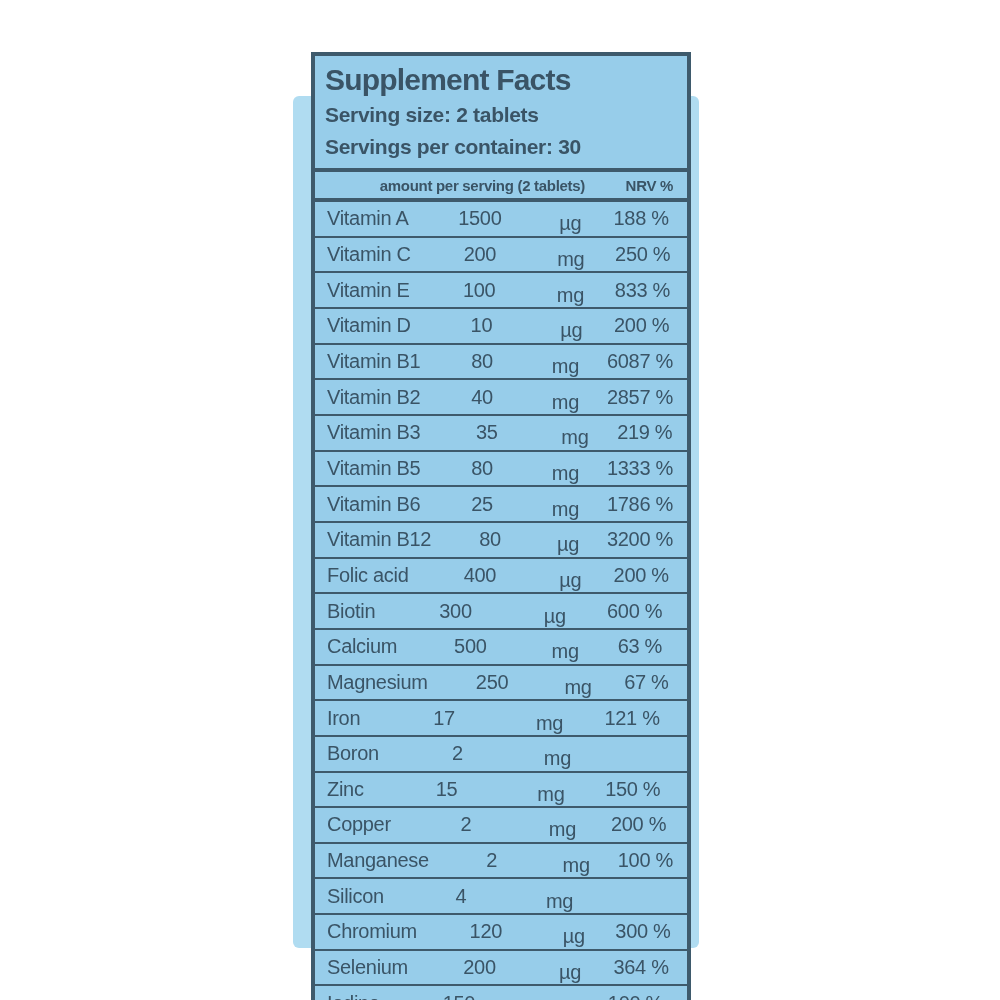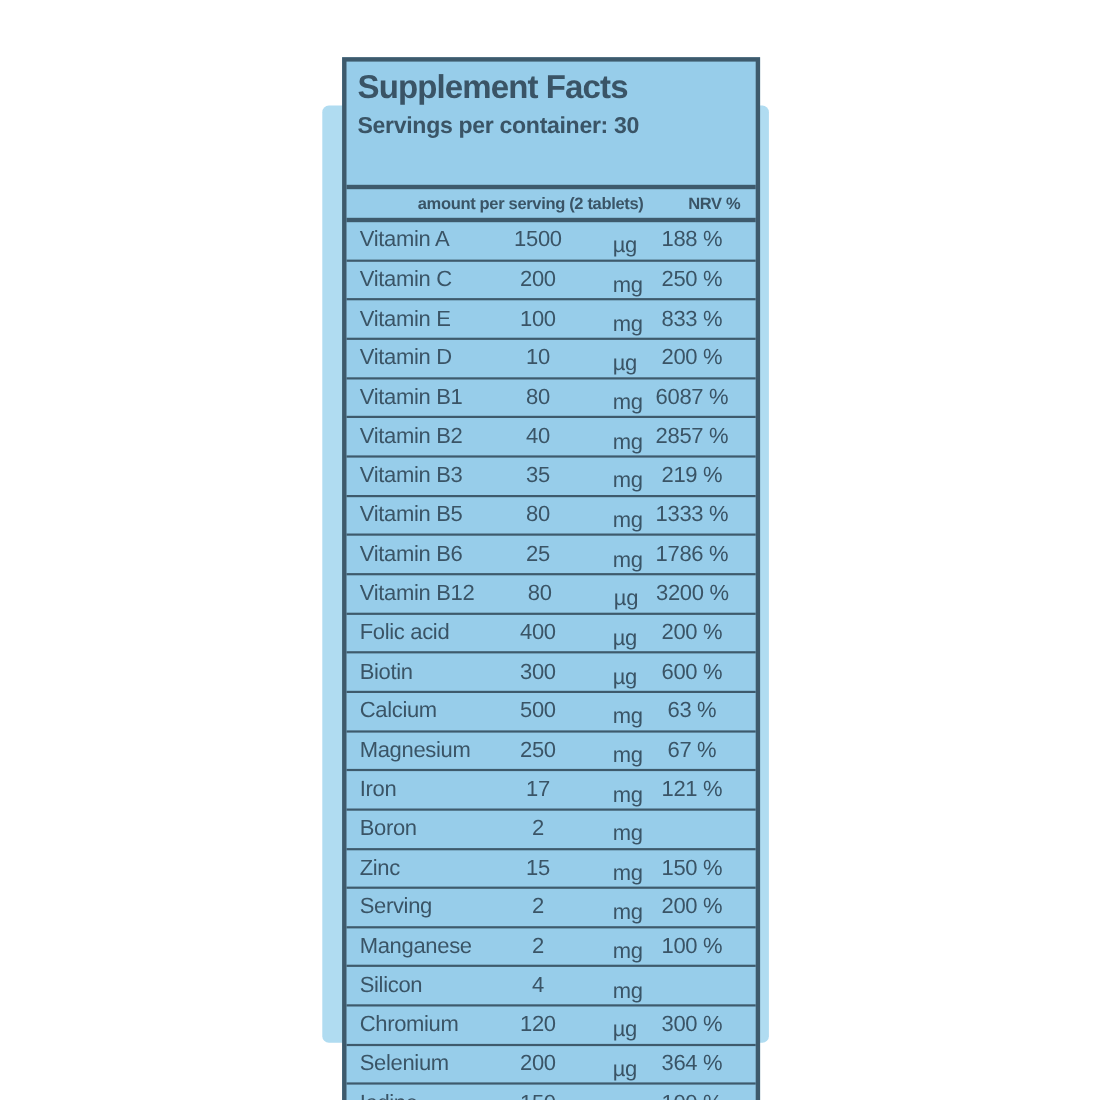--- a/index.html
+++ b/index.html
@@ -63,36 +63,38 @@
     display: flex;
     flex-direction: column;
   }
   .row {
     flex: 1;
     display: flex;
     align-items: center;
     padding: 0 14px 0 12px;
     font-size: 20px;
     white-space: nowrap;
+    gap: 28px;
   }
   .row + .row { border-top: 2px solid var(--border, #3e5a6c); }
   .cell-name { flex: 1; text-align: left; }
   .cell-amount { width: 120px; text-align: center; }
   .cell-unit { width: 36px; text-align: left; padding-left: 8px; margin-top: 10px; }
   .cell-nrv { width: 88px; text-align: center; }
 </style>
 </head>
 <body>
 
 <div class="outer-card"></div>
 
 <div class="table-box">
 
   <div class="header-section">
     <div class="title">Supplement Facts</div>
+    <div class="serving-line">Serving size: 2 tablets</div>
     <div class="serving-line">Servings per container: 30</div>
   </div>
 
   <div class="col-header-row">
     <span class="spacer"></span>
     <span class="amount-col-header">amount per serving (2 tablets)</span>
     <span class="nrv-col-header">NRV %</span>
   </div>
 
   <div class="rows">
@@ -210,21 +212,21 @@
       </div>
 
       <div class="row">
         <span class="cell-name">Zinc</span>
         <span class="cell-amount">15</span>
         <span class="cell-unit">mg</span>
         <span class="cell-nrv">150 %</span>
       </div>
 
       <div class="row">
-        <span class="cell-name">Serving</span>
+        <span class="cell-name">Copper</span>
         <span class="cell-amount">2</span>
         <span class="cell-unit">mg</span>
         <span class="cell-nrv">200 %</span>
       </div>
 
       <div class="row">
         <span class="cell-name">Manganese</span>
         <span class="cell-amount">2</span>
         <span class="cell-unit">mg</span>
         <span class="cell-nrv">100 %</span>

